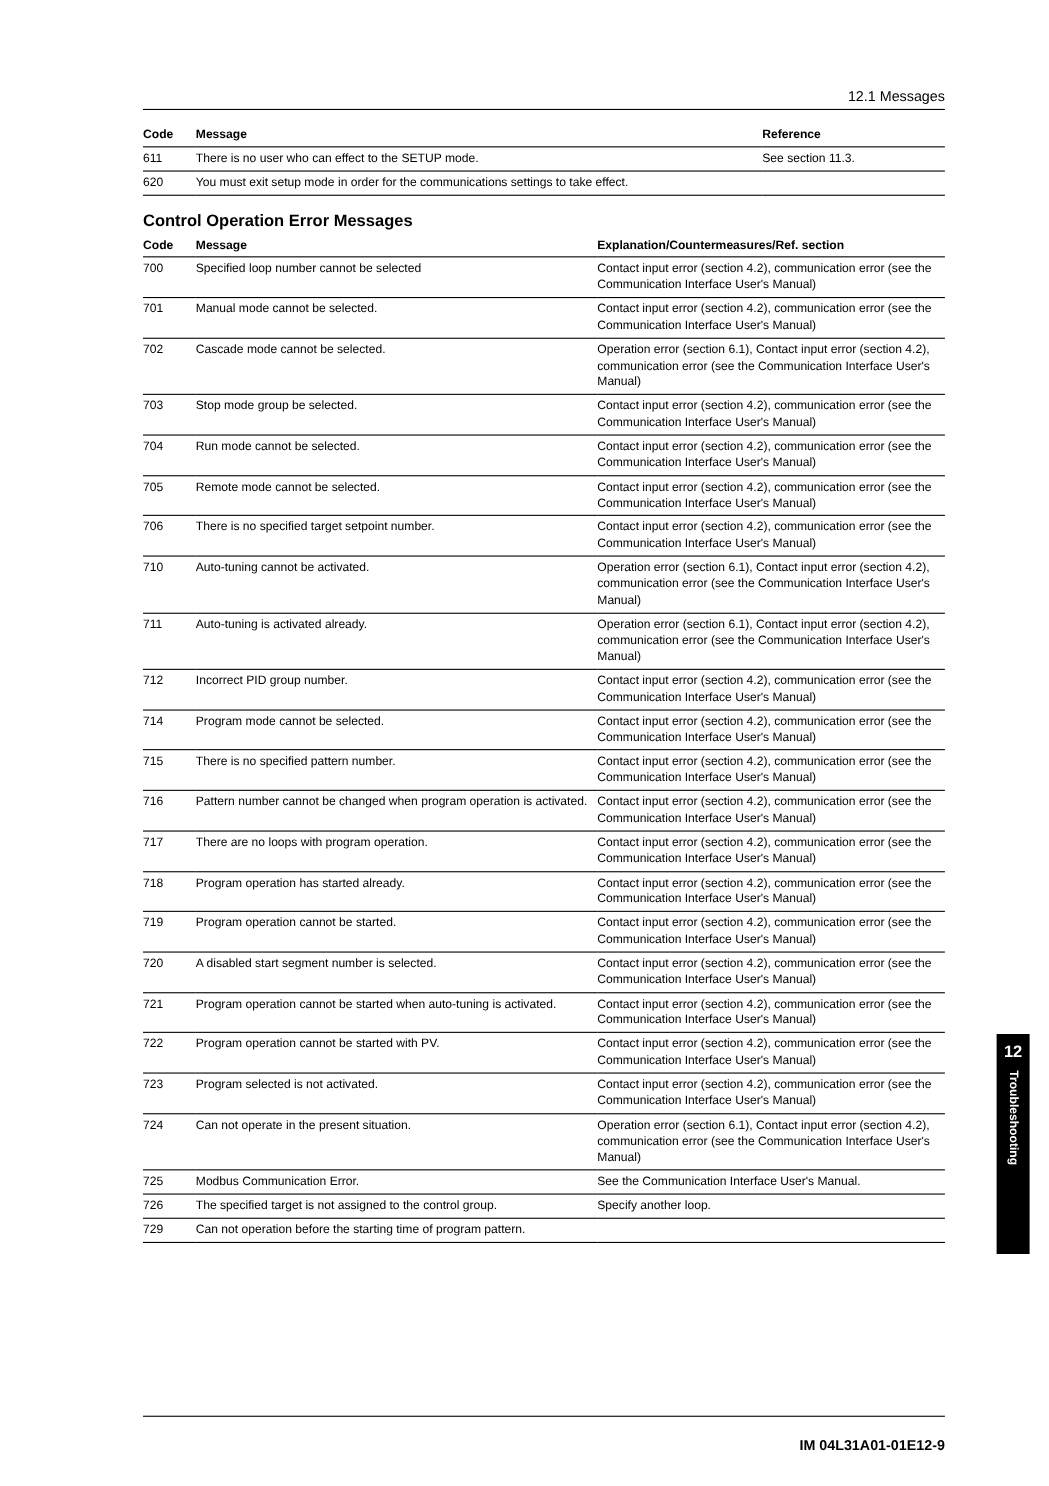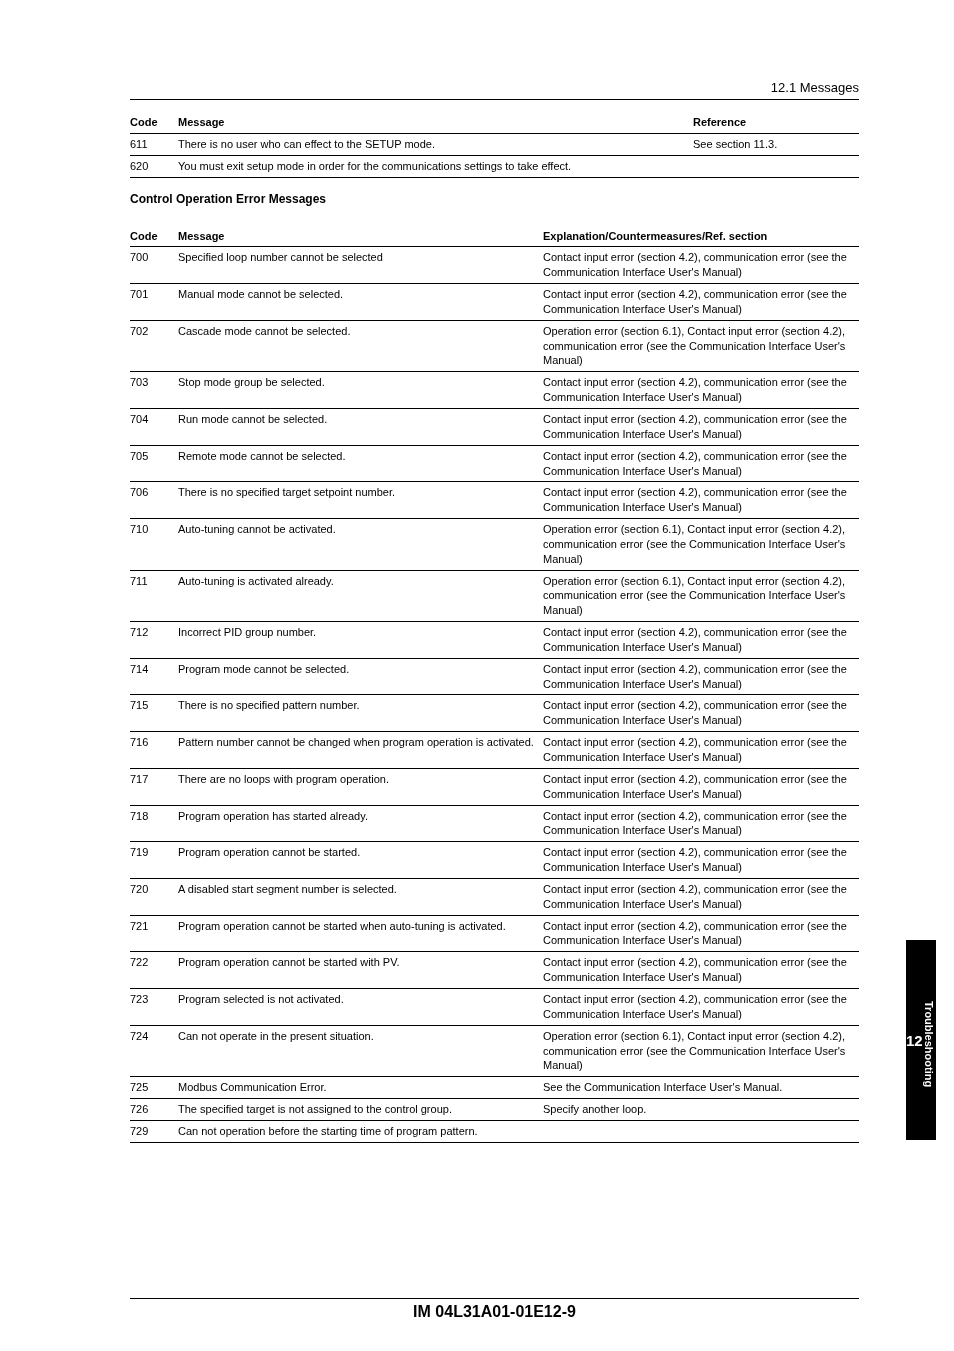--- a/index.html
+++ b/index.html
@@ -42,34 +42,34 @@
     margin-top: 45px;
   }
   td {
     padding: 3px 6px 3px 0;
     border-bottom: 1px solid #000;
     vertical-align: top;
   }
   .col-code { width: 42px; }
   .section-title {
     font-weight: bold;
-    font-size: 12px;
+    font-size: 15px;
     margin-top: 14px;
-    margin-bottom: 20px;
+    margin-bottom: 4px;
   }
   .side-tab {
     position: absolute;
     right: 18px;
     top: 940px;
     width: 30px;
     height: 200px;
     background: #000;
     color: #fff;
     display: flex;
-    flex-direction: row;
+    flex-direction: column;
     align-items: center;
     padding-top: 8px;
     box-sizing: border-box;
     font-size: 11px;
   }
   .side-tab .num {
     font-weight: bold;
     font-size: 15px;
     margin-bottom: 8px;
   }
@@ -77,24 +77,24 @@
     writing-mode: vertical-rl;
     text-orientation: mixed;
     font-weight: bold;
   }
   .footer {
     position: absolute;
     bottom: 30px;
     left: 130px;
     right: 95px;
     border-top: 1.5px solid #000;
-    padding-top: 4px;
+    padding-top: 18px;
     display: flex;
-    justify-content: center;
-    font-size: 16px;
+    justify-content: flex-end;
+    font-size: 13px;
     font-weight: bold;
   }
   .table1-ref { width: 160px; }
   .table2-exp { width: 310px; }
 </style>
 </head>
 <body>
 
 <div class="page">
 

